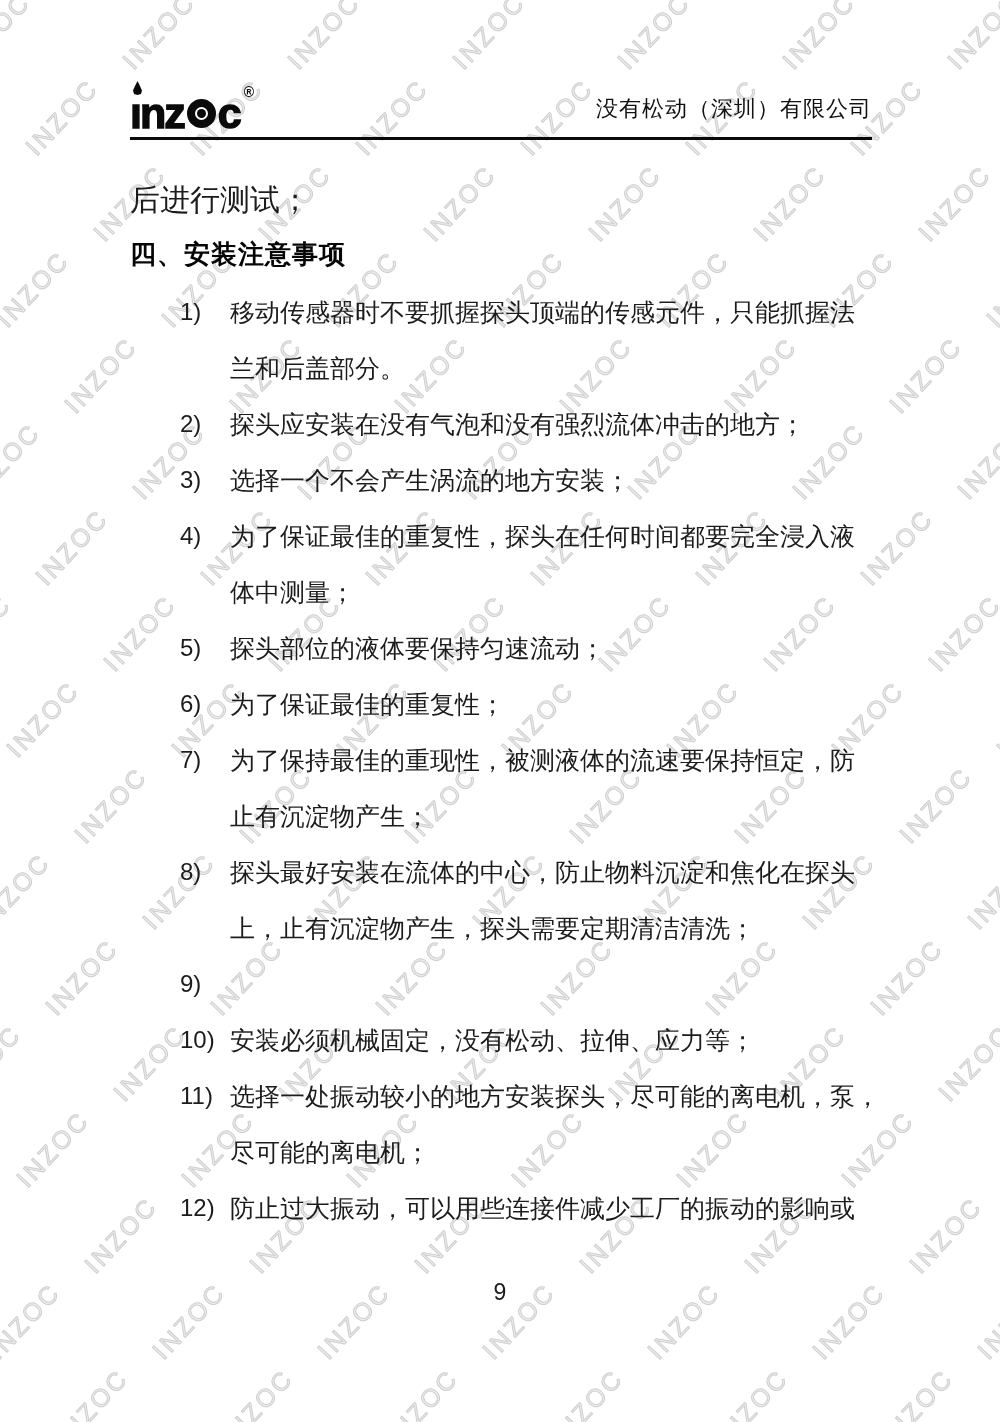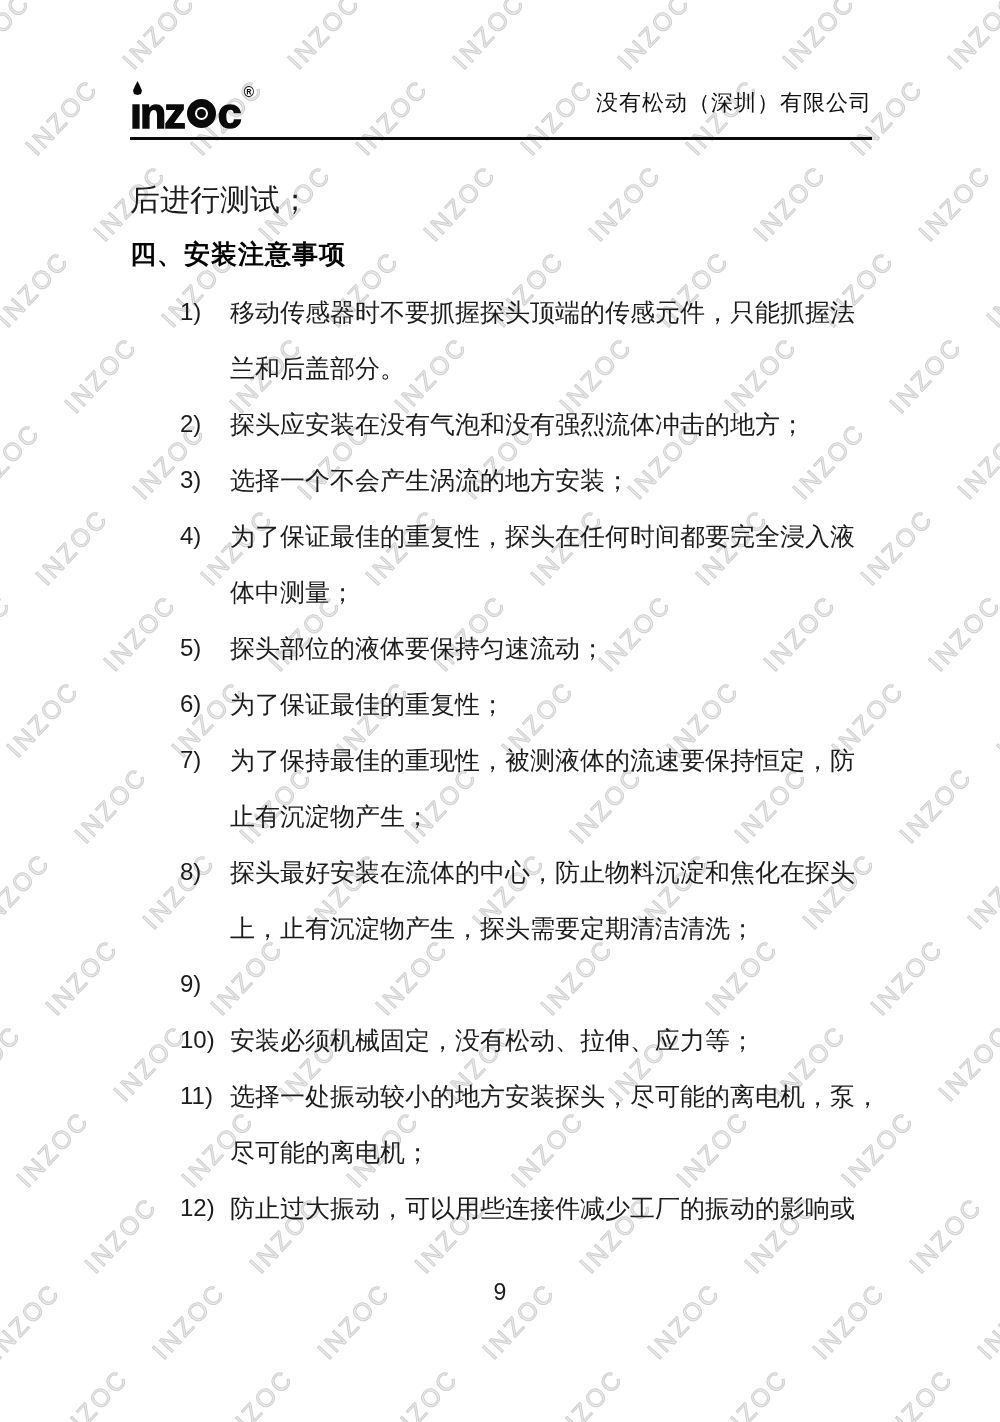--- a/index.html
+++ b/index.html
@@ -27,21 +27,21 @@
   }
   
   .content{position:absolute;inset:0;z-index:1;}
   .header{
     margin:0 128px 0 130px;
     padding-top:88px;
     padding-bottom:7px;
     border-bottom:3px solid #0a0a0a;
     display:flex;
     justify-content:space-between;
-    align-items:flex-start;
+    align-items:center;
   }
   
   .logo{position:relative;display:flex;align-items:flex-end;height:42px;}
   .logo-text{
     font-size:43px;
     font-weight:bold;
     letter-spacing:-2px;
     line-height:33px;
     color:#0a0a0a;
     -webkit-text-stroke:1.4px #0a0a0a;

